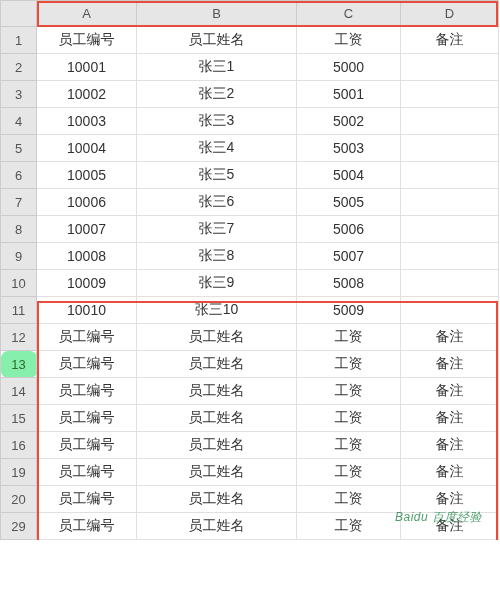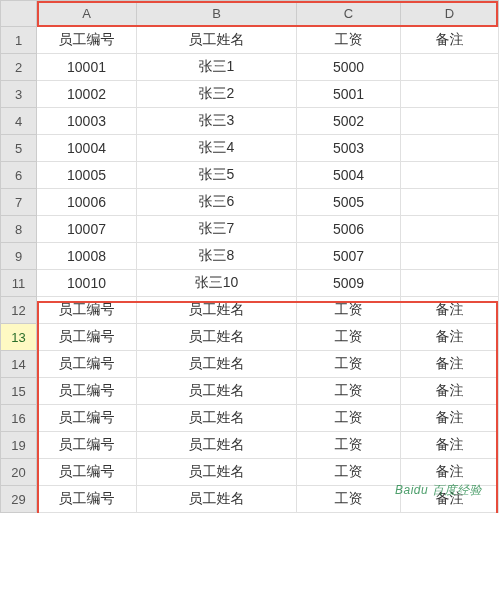--- a/index.html
+++ b/index.html
@@ -1,21 +1,21 @@
 <!DOCTYPE html>
 <html><head>
   <meta charset="utf-8">
   <style>
     * { box-sizing: border-box; margin: 0; padding: 0; }
     body { font-family: "Microsoft YaHei", Arial, sans-serif; font-size: 14px; background: #fff; width: 500px; }
     .sheet { position: relative; border-collapse: collapse; }
     .corner { width: 36px; height: 26px; background: #e6e6e6; border: 1px solid #ccc; }
     .col-header { height: 26px; background: #e6e6e6; border: 1px solid #ccc; text-align: center; color: #555; font-size: 13px; }
     .row-header { width: 36px; background: #e6e6e6; border: 1px solid #ccc; text-align: center; color: #555; font-size: 13px; }
-    .row-header.selected { background: #fef9c3; color: #2a6e2a; font-weight: 500; }
+    .row-header.selected { background: #86efac; color: #2a6e2a; font-weight: 500; border-radius: 7px; }
     .cell { height: 27px; border: 1px solid #e0e0e0; text-align: center; vertical-align: middle; color: #333; }
     .col-A { width: 100px; }
     .col-B { width: 160px; }
     .col-C { width: 104px; }
     .col-D { width: 98px; }
     table { border-collapse: collapse; }
     .box-red-1 { position: absolute; border: 2px solid #e74c3c; pointer-events: none; left: 37px; top: 1px; width: 461px; height: 26px; }
     .box-red-2 { position: absolute; border: 2px solid #e74c3c; pointer-events: none; left: 37px; top: 301px; width: 461px; height: 272px; }
     .watermark { position: absolute; right: 18px; bottom: 14px; font-size: 12px; color: #15803d; opacity: 0.75; letter-spacing: 0.5px; pointer-events: none; font-style: italic; }
   </style>
@@ -91,20 +91,27 @@
           <td class="cell col-D"></td>
         </tr>
         <tr>
           <td class="row-header">9</td>
           <td class="cell col-A">10008</td>
           <td class="cell col-B">张三8</td>
           <td class="cell col-C">5007</td>
           <td class="cell col-D"></td>
         </tr>
         <tr>
+          <td class="row-header">10</td>
+          <td class="cell col-A">10009</td>
+          <td class="cell col-B">张三9</td>
+          <td class="cell col-C">5008</td>
+          <td class="cell col-D"></td>
+        </tr>
+        <tr>
           <td class="row-header">11</td>
           <td class="cell col-A">10010</td>
           <td class="cell col-B">张三10</td>
           <td class="cell col-C">5009</td>
           <td class="cell col-D"></td>
         </tr>
         <tr>
           <td class="row-header">12</td>
           <td class="cell col-A">员工编号</td>
           <td class="cell col-B">员工姓名</td>

